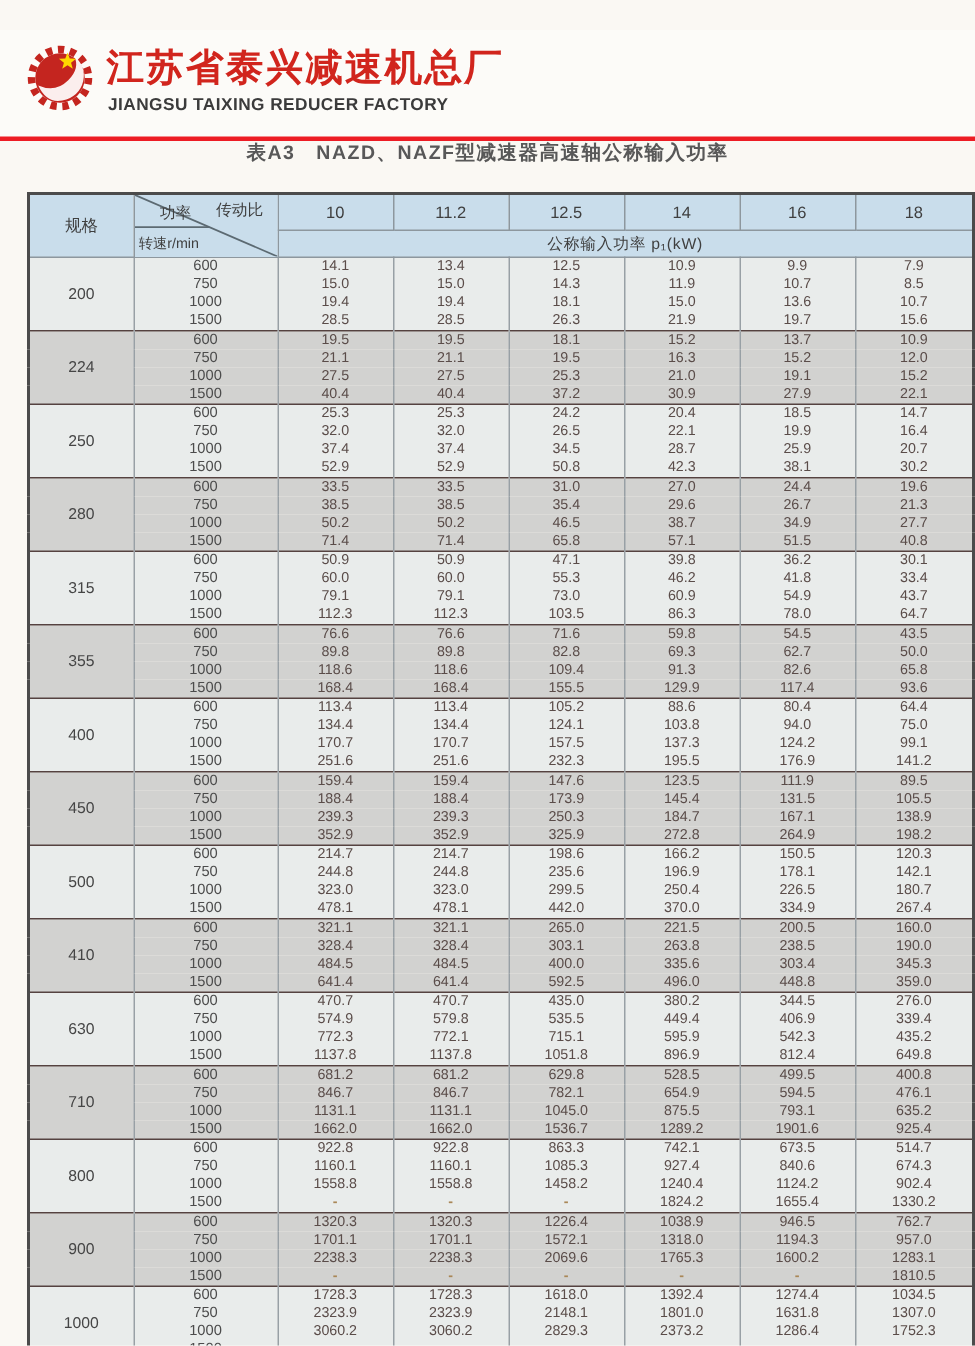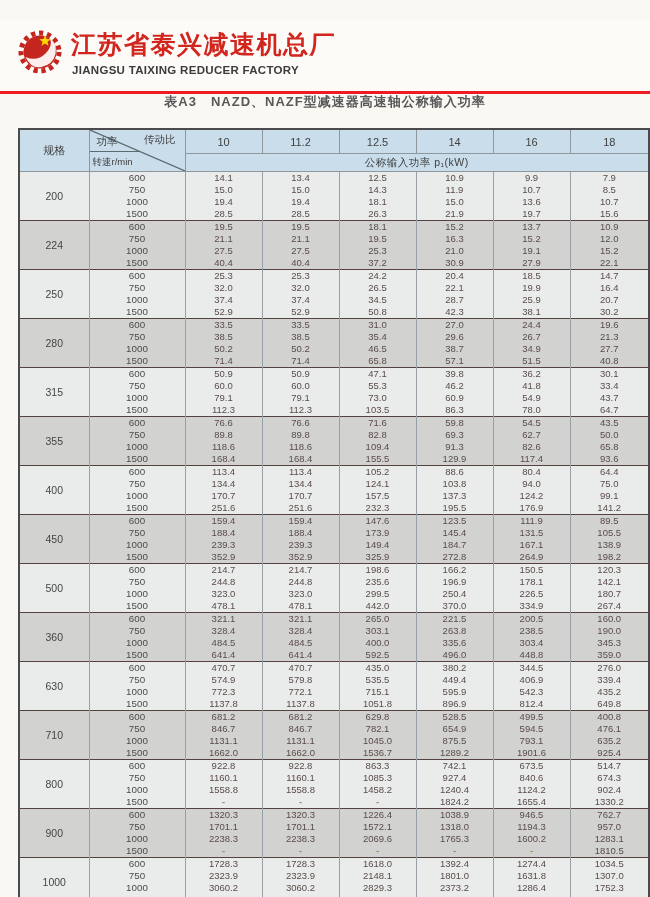--- a/index.html
+++ b/index.html
@@ -36,21 +36,21 @@
     background:#c9ddeb;font-weight:normal;color:#3f3f3f;
     border:1px solid #8d979e;padding:0;
   }
   th.ratio-cell{height:23px;font-size:11px;}
   th.spec-header-cell{font-size:11px;}
   th.power-header-cell{height:17px;font-size:10.5px;letter-spacing:.5px;}
   th.corner-cell{position:relative;padding:0;}
   .corner-svg{position:absolute;left:0;top:0;width:100%;height:100%;}
   .corner-label{position:absolute;font-weight:normal;color:#3f3f3f;white-space:nowrap;}
   .corner-ratio{top:3px;right:9px;font-size:10.5px;margin-left:24px;}
-  .corner-power{top:5px;left:7px;font-size:10.5px;font-family:Liberation Mono, monospace;}
+  .corner-power{top:5px;left:17px;font-size:10.5px;font-family:Liberation Mono, monospace;}
   .corner-speed{bottom:2px;left:3px;font-size:9.5px;}
   tbody td{
     height:12px;line-height:12px;padding:0;text-align:center;
     font-size:9.5px;color:#5a4c49;
     border-left:1px solid #98a0a5;
     background:#e9eceb;
   }
   tbody tr.band-gray td{background:#d2d2d0;}
   tbody tr.block-start td{border-top:1.6px solid #554240;}
   td.spec-cell{font-size:10.5px;color:#454545;border-left:none;margin-top:36px;}
@@ -384,21 +384,21 @@
         <td class="value-cell">188.4</td>
         <td class="value-cell">173.9</td>
         <td class="value-cell">145.4</td>
         <td class="value-cell">131.5</td>
         <td class="value-cell">105.5</td>
       </tr>
       <tr class="band-gray">
         <td class="speed-cell">1000</td>
         <td class="value-cell">239.3</td>
         <td class="value-cell">239.3</td>
-        <td class="value-cell">149.4</td>
+        <td class="value-cell">250.3</td>
         <td class="value-cell">184.7</td>
         <td class="value-cell">167.1</td>
         <td class="value-cell">138.9</td>
       </tr>
       <tr class="band-gray">
         <td class="speed-cell">1500</td>
         <td class="value-cell">352.9</td>
         <td class="value-cell">352.9</td>
         <td class="value-cell">325.9</td>
         <td class="value-cell">272.8</td>
@@ -436,21 +436,21 @@
       <tr class="band-light">
         <td class="speed-cell">1500</td>
         <td class="value-cell">478.1</td>
         <td class="value-cell">478.1</td>
         <td class="value-cell">442.0</td>
         <td class="value-cell">370.0</td>
         <td class="value-cell">334.9</td>
         <td class="value-cell">267.4</td>
       </tr>
       <tr class="band-gray block-start">
-        <td rowspan="4" class="spec-cell">360</td>
+        <td rowspan="4" class="spec-cell">410</td>
         <td class="speed-cell">600</td>
         <td class="value-cell">321.1</td>
         <td class="value-cell">321.1</td>
         <td class="value-cell">265.0</td>
         <td class="value-cell">221.5</td>
         <td class="value-cell">200.5</td>
         <td class="value-cell">160.0</td>
       </tr>
       <tr class="band-gray">
         <td class="speed-cell">750</td>

